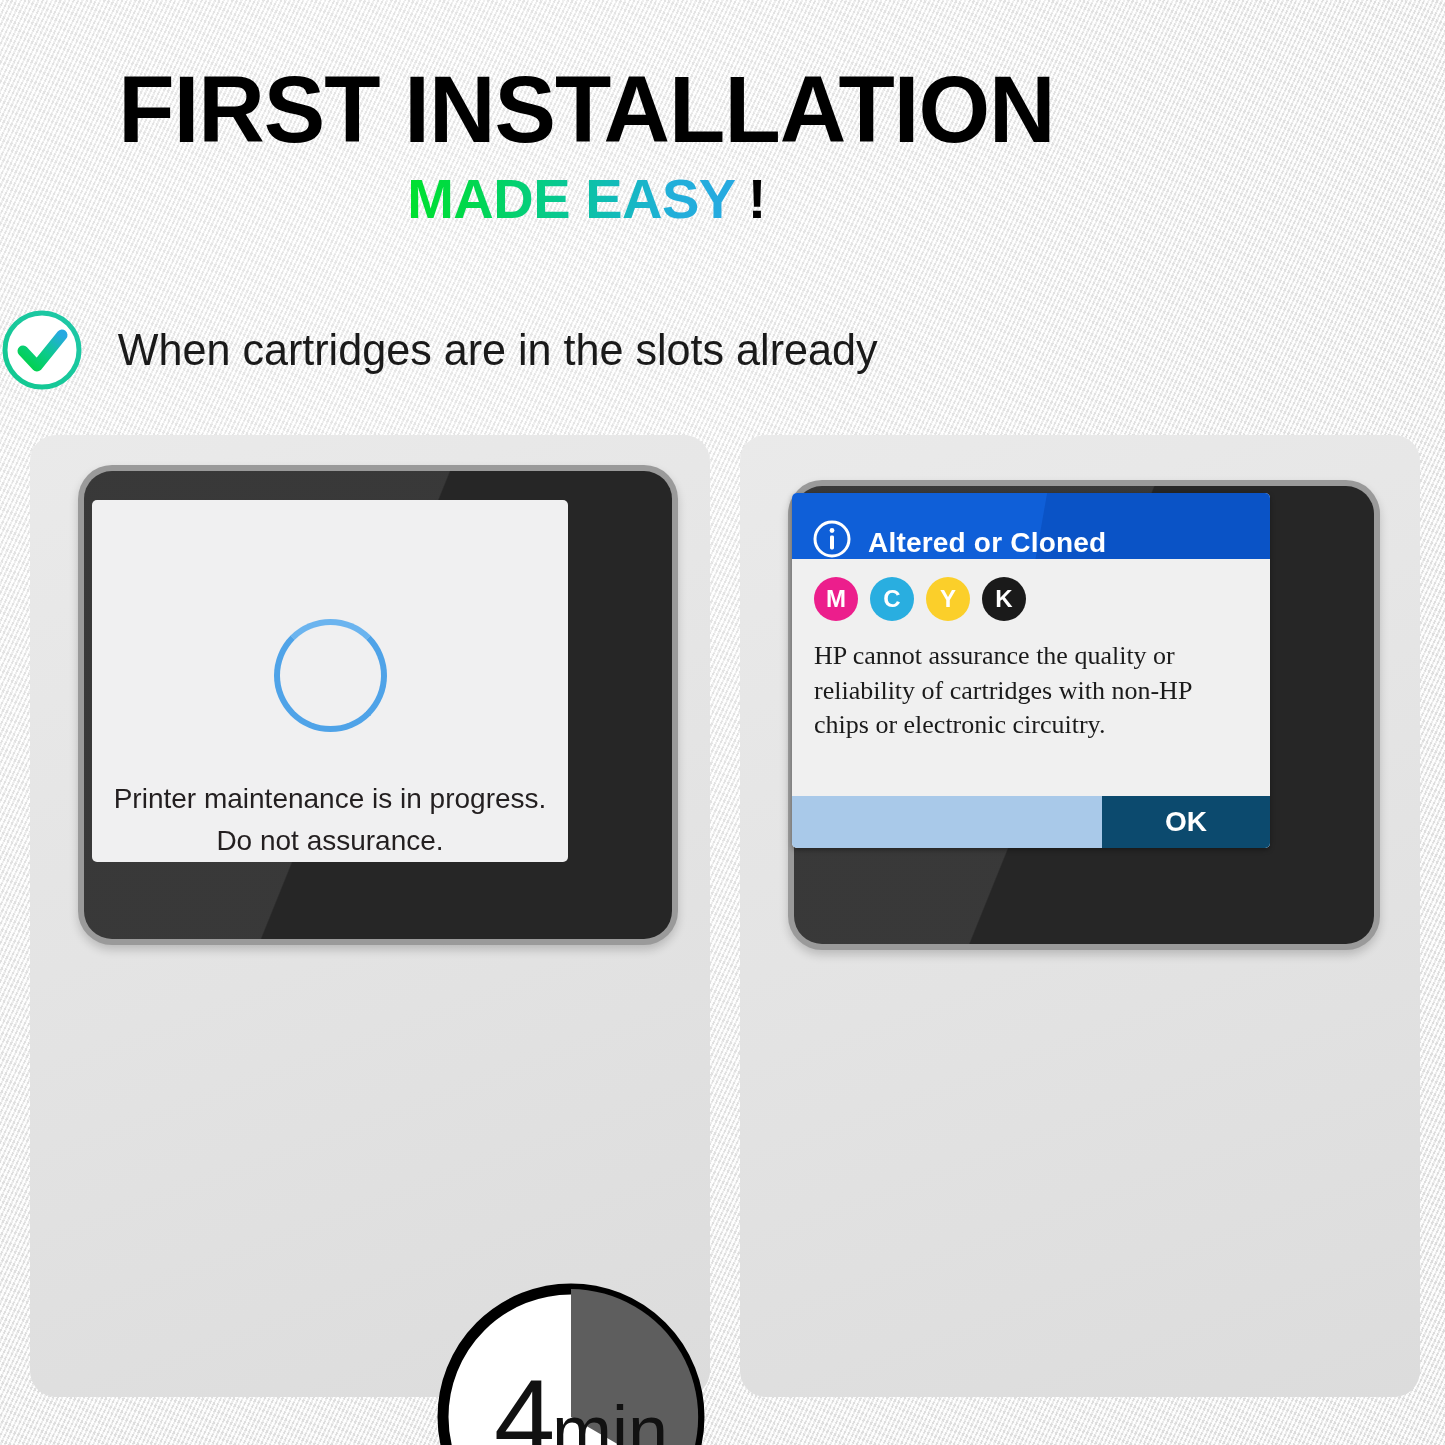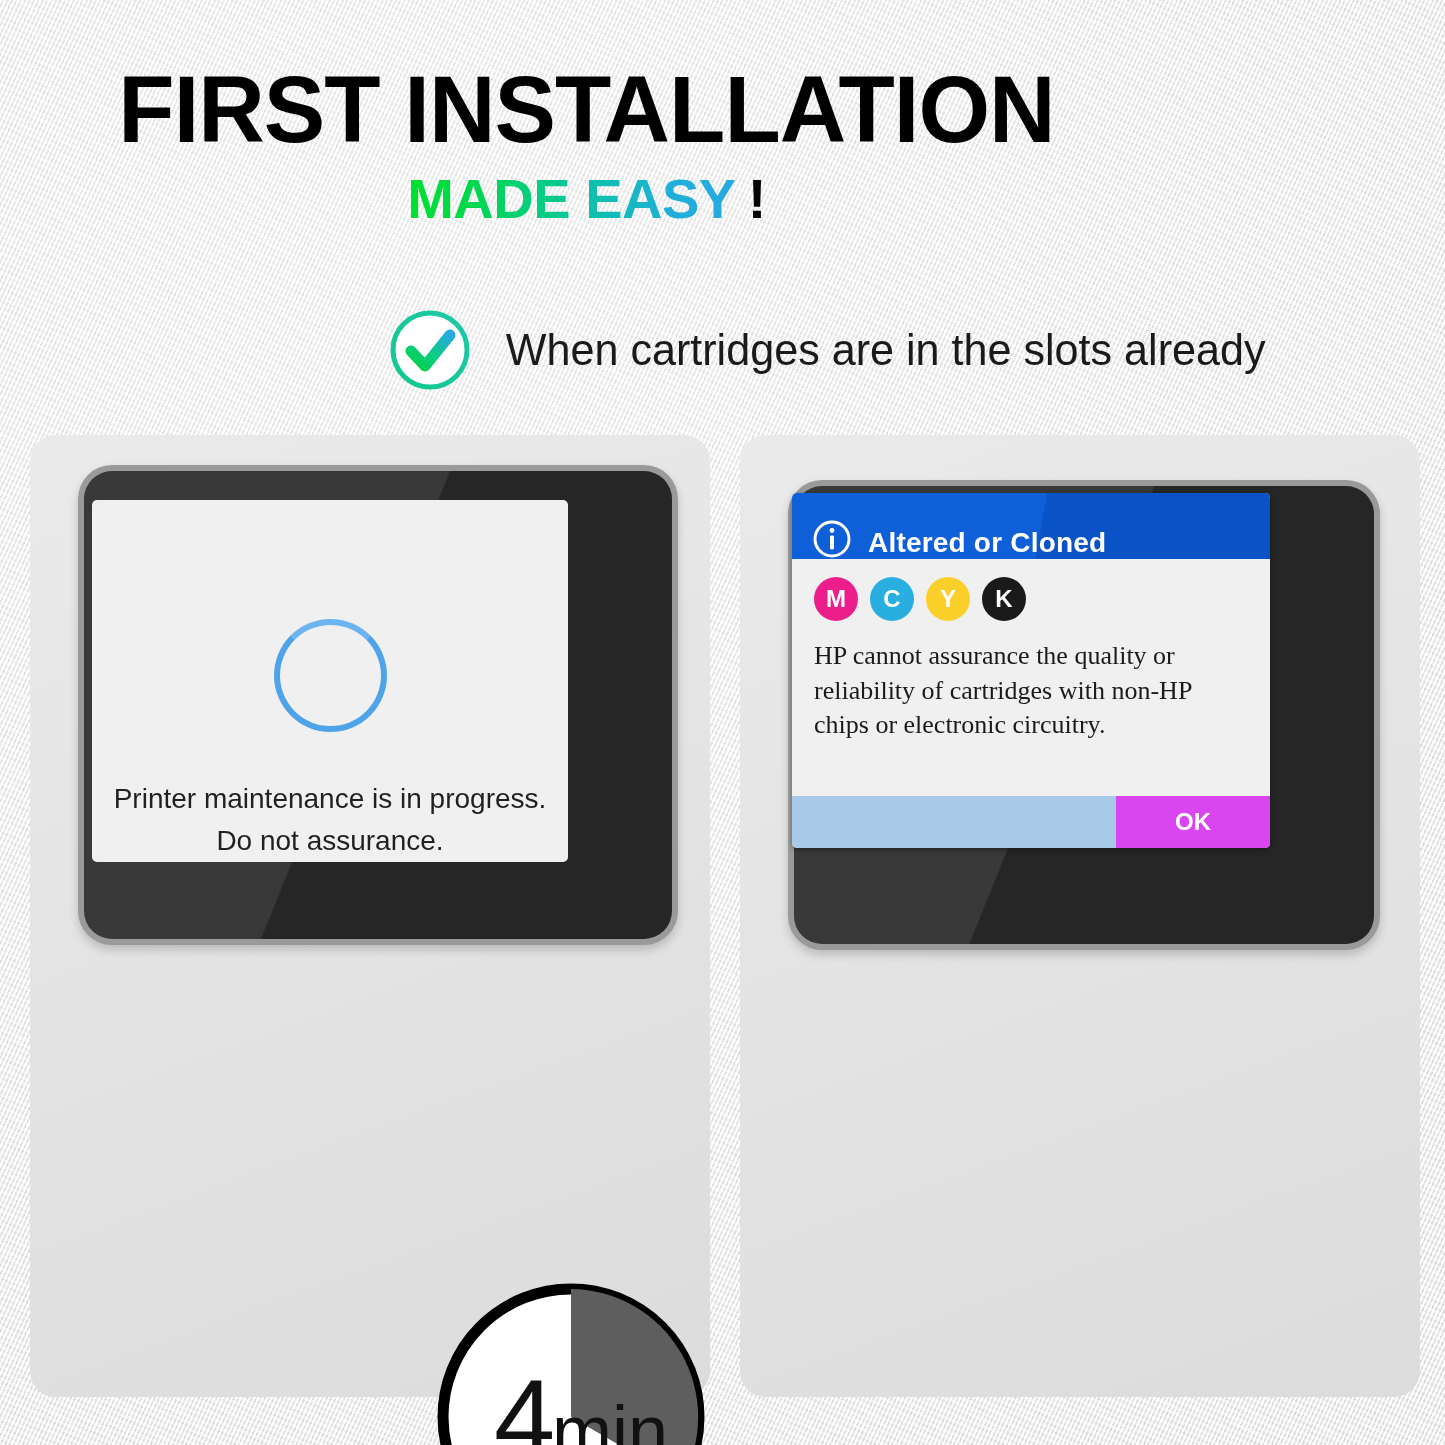--- a/index.html
+++ b/index.html
@@ -48,21 +48,21 @@
     background-clip: text;
     color: transparent;
     -webkit-text-fill-color: transparent;
   }
   .bang { color: #000; -webkit-text-fill-color: #000; padding-left: 12px; }
 
   
   .check-row {
     position: absolute;
     top: 308px; left: 0; width: 1231px;
-    display: flex; align-items: center; justify-content: flex-end; gap: 26px; margin-left: 42px;
+    display: flex; align-items: center; justify-content: flex-start; gap: 26px;
   }
   .check-circle { width: 84px; height: 84px; flex: none; }
   .check-label {
     font-family: "Liberation Sans Narrow", "Liberation Sans", sans-serif;
     font-weight: 400;
     font-size: 44px;
     color: #1a1a1a;
     white-space: nowrap;
     transform: scaleX(0.98);
   }
@@ -168,25 +168,25 @@
   .dlg-text {
     font-family: Liberation Serif, serif;
     font-size: 26px; line-height: 1.33; color: #1a1a1a;
   }
   .dlg-footer {
     height: 52px; flex: none;
     background: #a9c9e9;
     display: flex; justify-content: flex-end;
   }
   .ok-button {
-    width: 154px; height: 100%;
-    background: #d946ef;
+    width: 168px; height: 100%;
+    background: #0c4a6e;
     color: #ffffff;
     font-family: "Liberation Sans Narrow", "Liberation Sans", sans-serif;
-    font-weight: 700; font-size: 24px;
+    font-weight: 700; font-size: 28px;
     display: flex; align-items: center; justify-content: center;
   }
 
   
   .timer {
     position: absolute;
     left: 404px; top: 845px;
     width: 274px; height: 274px;
     z-index: 5;
   }

